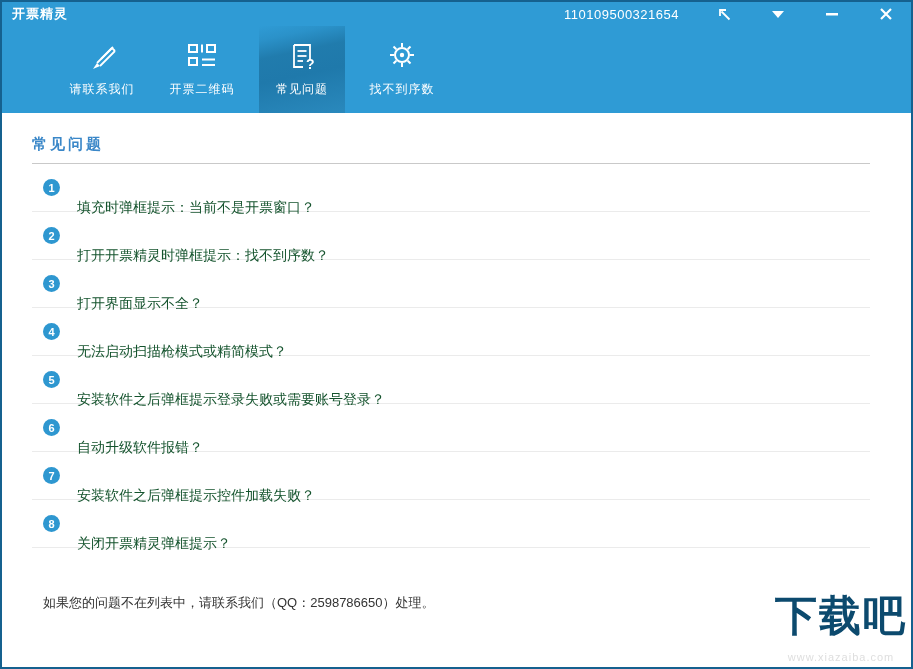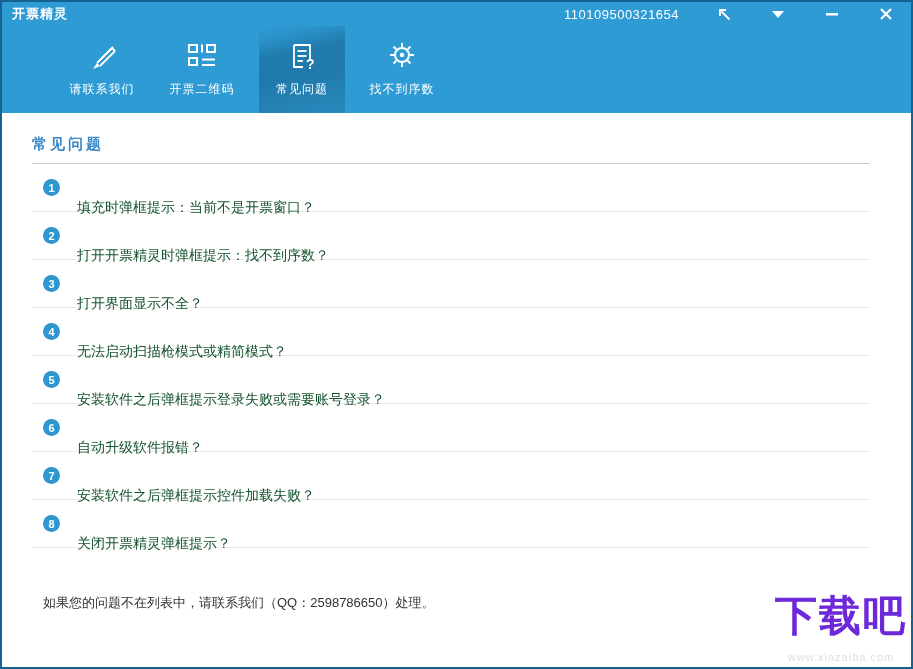--- a/index.html
+++ b/index.html
@@ -109,21 +109,21 @@
     position: absolute;
     right: 4px;
     bottom: 4px;
     text-align: center;
     pointer-events: none;
     line-height: 1;
   }
   .watermark-logo {
     font-size: 42px;
     font-weight: bold;
-    color: #6d28d9;
+    color: #0c4a6e;
     letter-spacing: 2px;
     text-align: center;
   }
   .watermark-url {
     font-size: 11px;
     color: #dedede;
     letter-spacing: 1px;
     margin-top: 15px;
   }
 </style>

